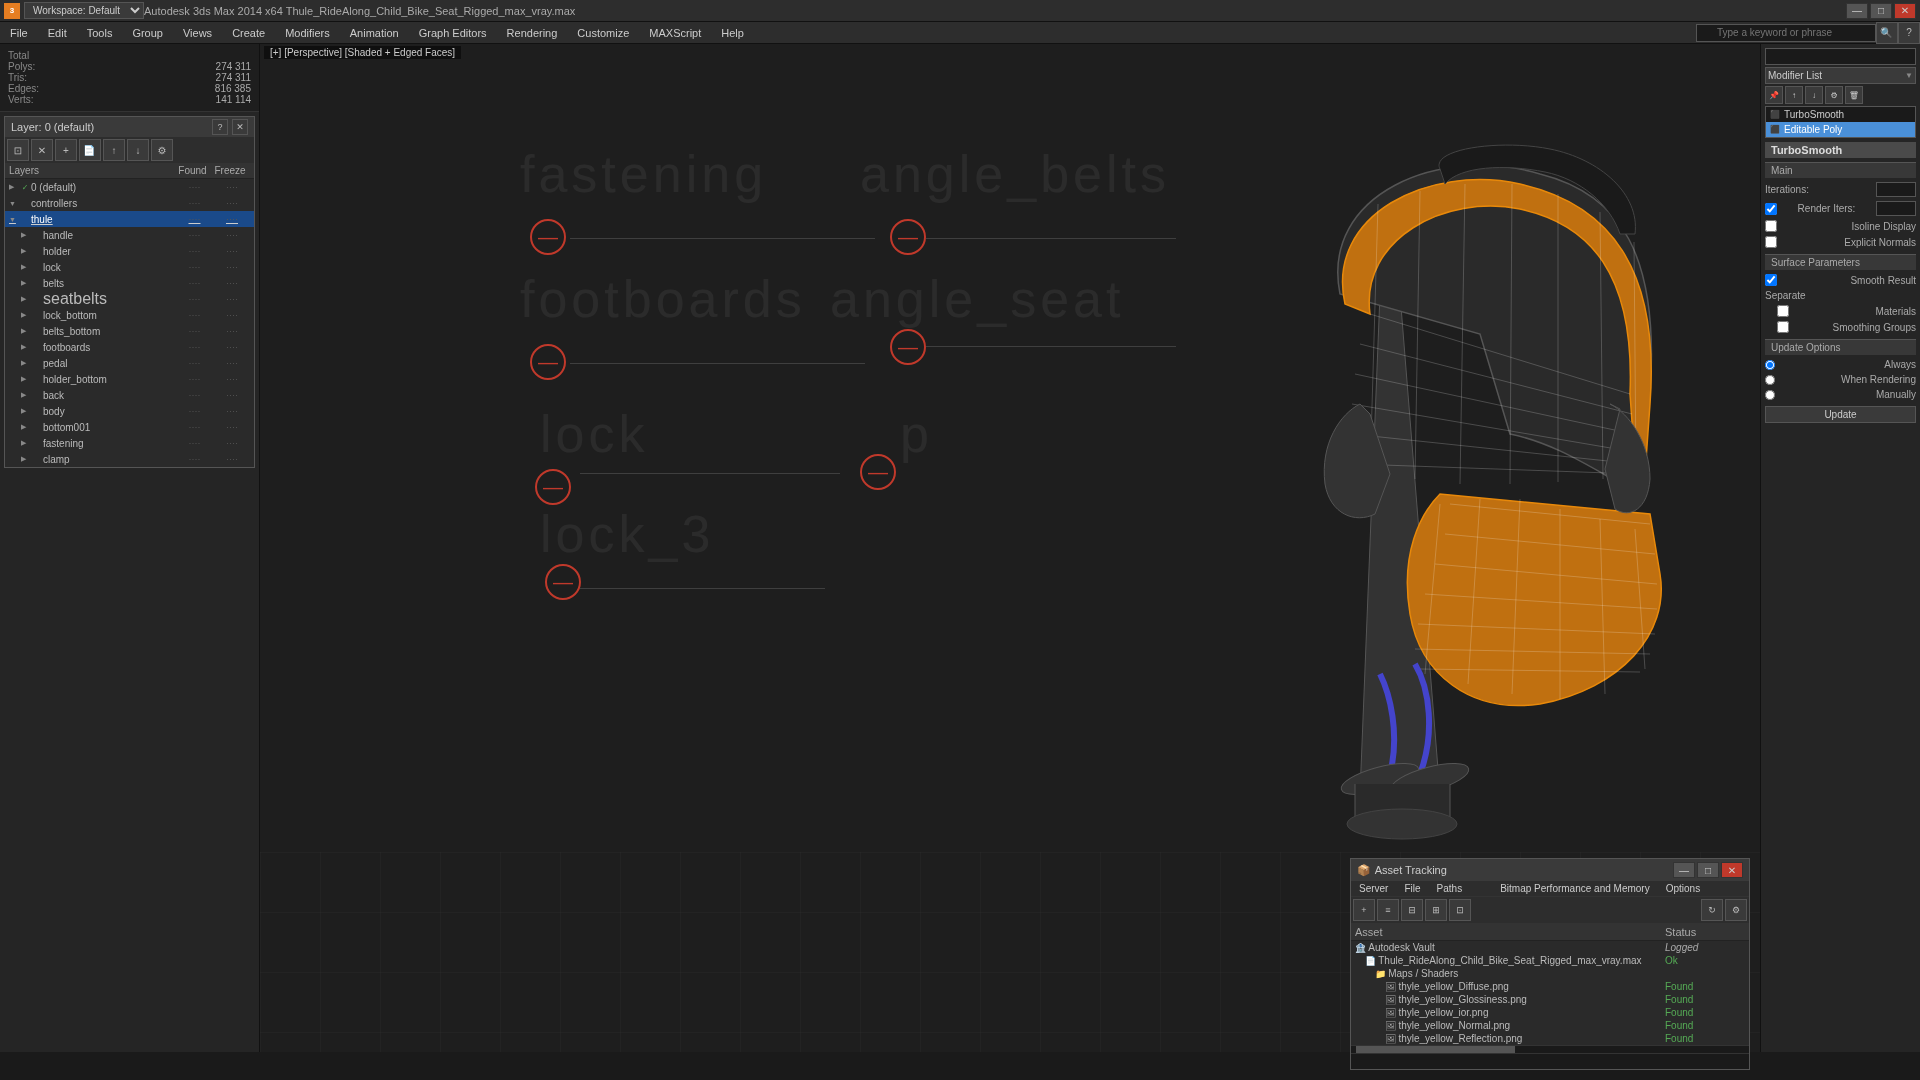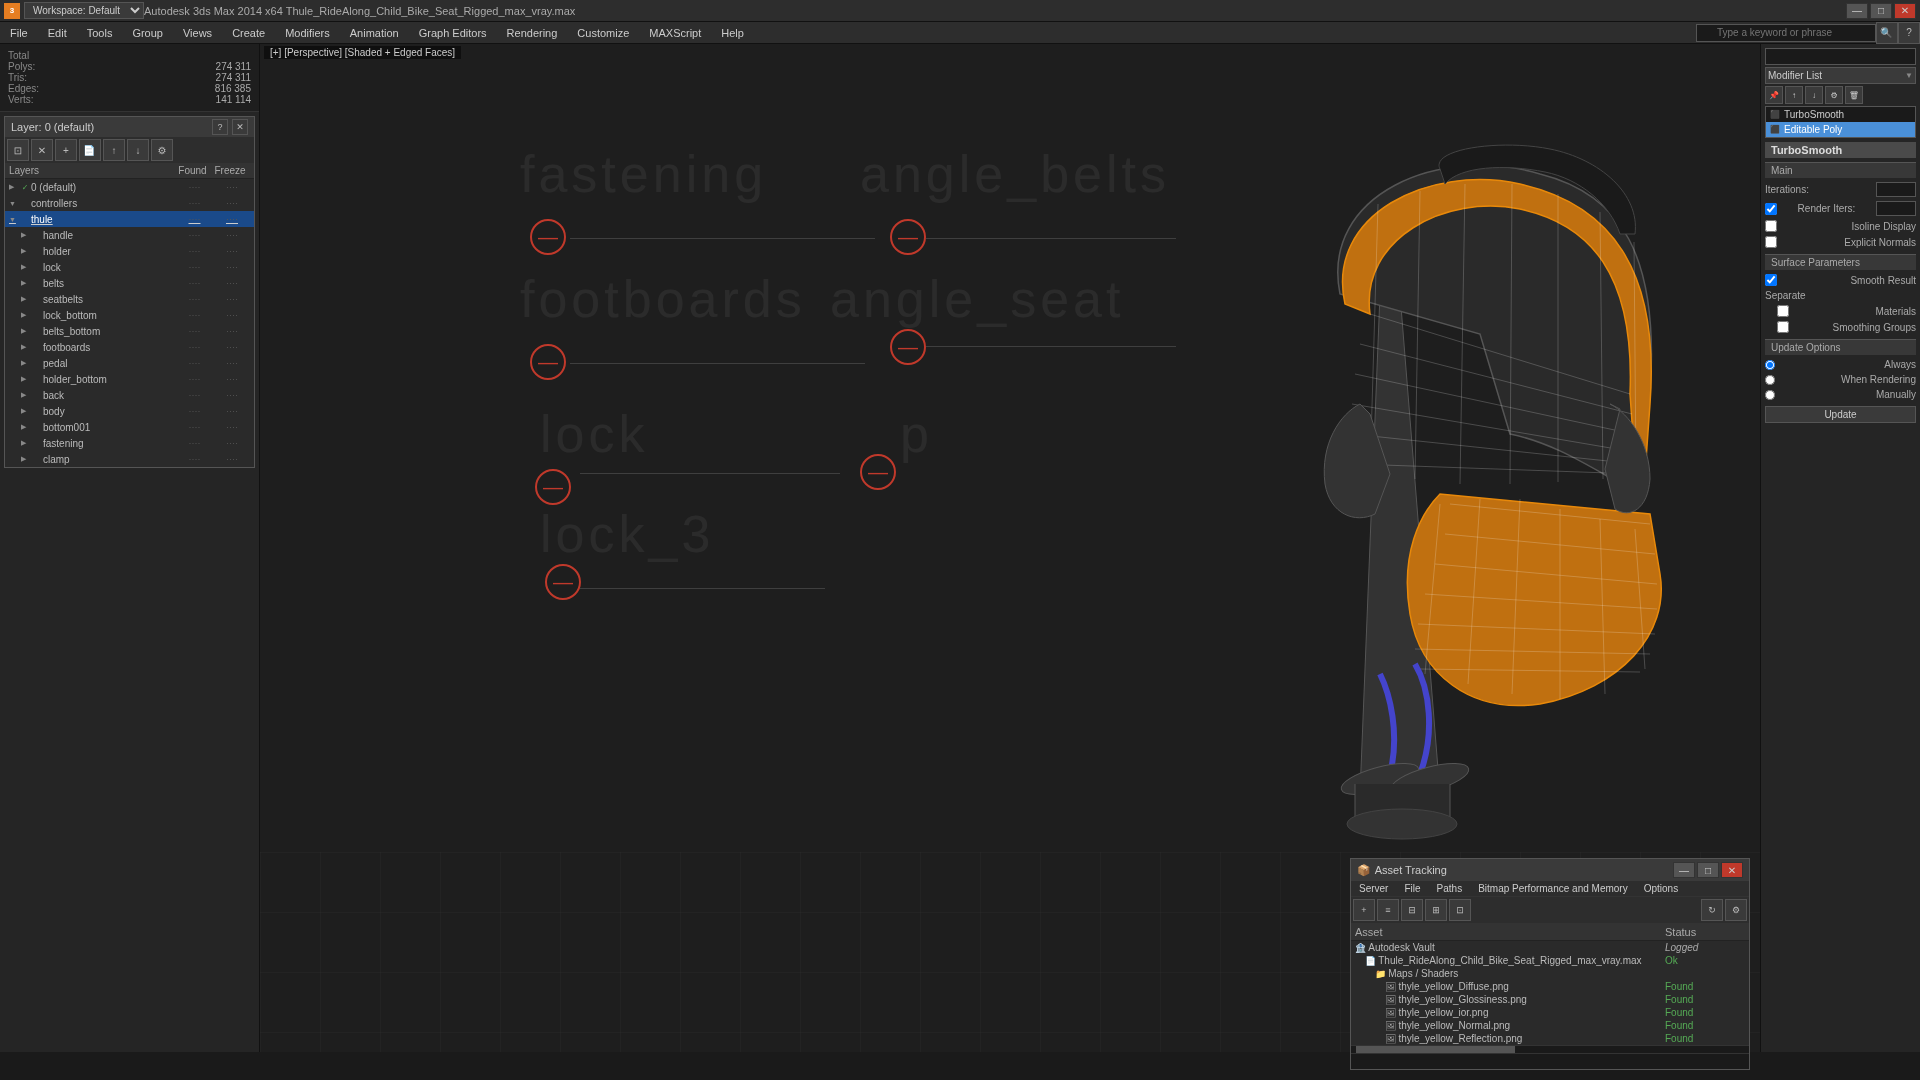--- a/index.html
+++ b/index.html
@@ -259,21 +259,21 @@
             <div class="layer-row layer-indent-1">
     <span class="expand-icon" style="font-size:7px;color:#888;">▶ </span>
     <span class="layer-check" style="width:12px;color:#5a5;font-size:8px;"></span>
     <span class="layer-name" style="font-size:10px;color:#bbb">belts</span>
     <span class="layer-vis">····</span>
     <span class="layer-frz">····</span>
   </div>
             <div class="layer-row layer-indent-1">
     <span class="expand-icon" style="font-size:7px;color:#888;">▶ </span>
     <span class="layer-check" style="width:12px;color:#5a5;font-size:8px;"></span>
-    <span class="layer-name" style="font-size:10px;color:#bbb">seatbelts</span>
+    <span class="layer-name" style="font-size:16px;color:#bbb">seatbelts</span>
     <span class="layer-vis">····</span>
     <span class="layer-frz">····</span>
   </div>
             <div class="layer-row layer-indent-1">
     <span class="expand-icon" style="font-size:7px;color:#888;">▶ </span>
     <span class="layer-check" style="width:12px;color:#5a5;font-size:8px;"></span>
     <span class="layer-name" style="font-size:10px;color:#bbb">lock_bottom</span>
     <span class="layer-vis">····</span>
     <span class="layer-frz">····</span>
   </div>
@@ -551,21 +551,21 @@
     <div style="display:flex;gap:2px;">
       <div class="win-btn">—</div>
       <div class="win-btn">□</div>
       <div class="win-btn close">✕</div>
     </div>
   </div>
   <div id="at-menubar">
     <span class="menu-item" style="padding:1px 4px;font-size:10px;">Server</span>
     <span class="menu-item" style="padding:1px 4px;font-size:10px;">File</span>
     <span class="menu-item" style="padding:1px 4px;font-size:10px;">Paths</span>
-    <span class="menu-item" style="padding:1px 4px;font-size:10px;">Bitmap Performance and Memory</span>
+    <span class="menu-item" style="padding:1px 4px;font-size:10px;margin-left:22px;">Bitmap Performance and Memory</span>
     <span class="menu-item" style="padding:1px 4px;font-size:10px;">Options</span>
   </div>
   <div id="at-toolbar">
     <div class="tb-btn" style="font-size:9px">+</div>
     <div class="tb-btn" style="font-size:9px">≡</div>
     <div class="tb-btn" style="font-size:9px">⊟</div>
     <div class="tb-btn" style="font-size:9px">⊞</div>
     <div class="tb-btn" style="font-size:9px">⊡</div>
     <div style="flex:1"></div>
     <div class="tb-btn" style="font-size:9px">↻</div>

